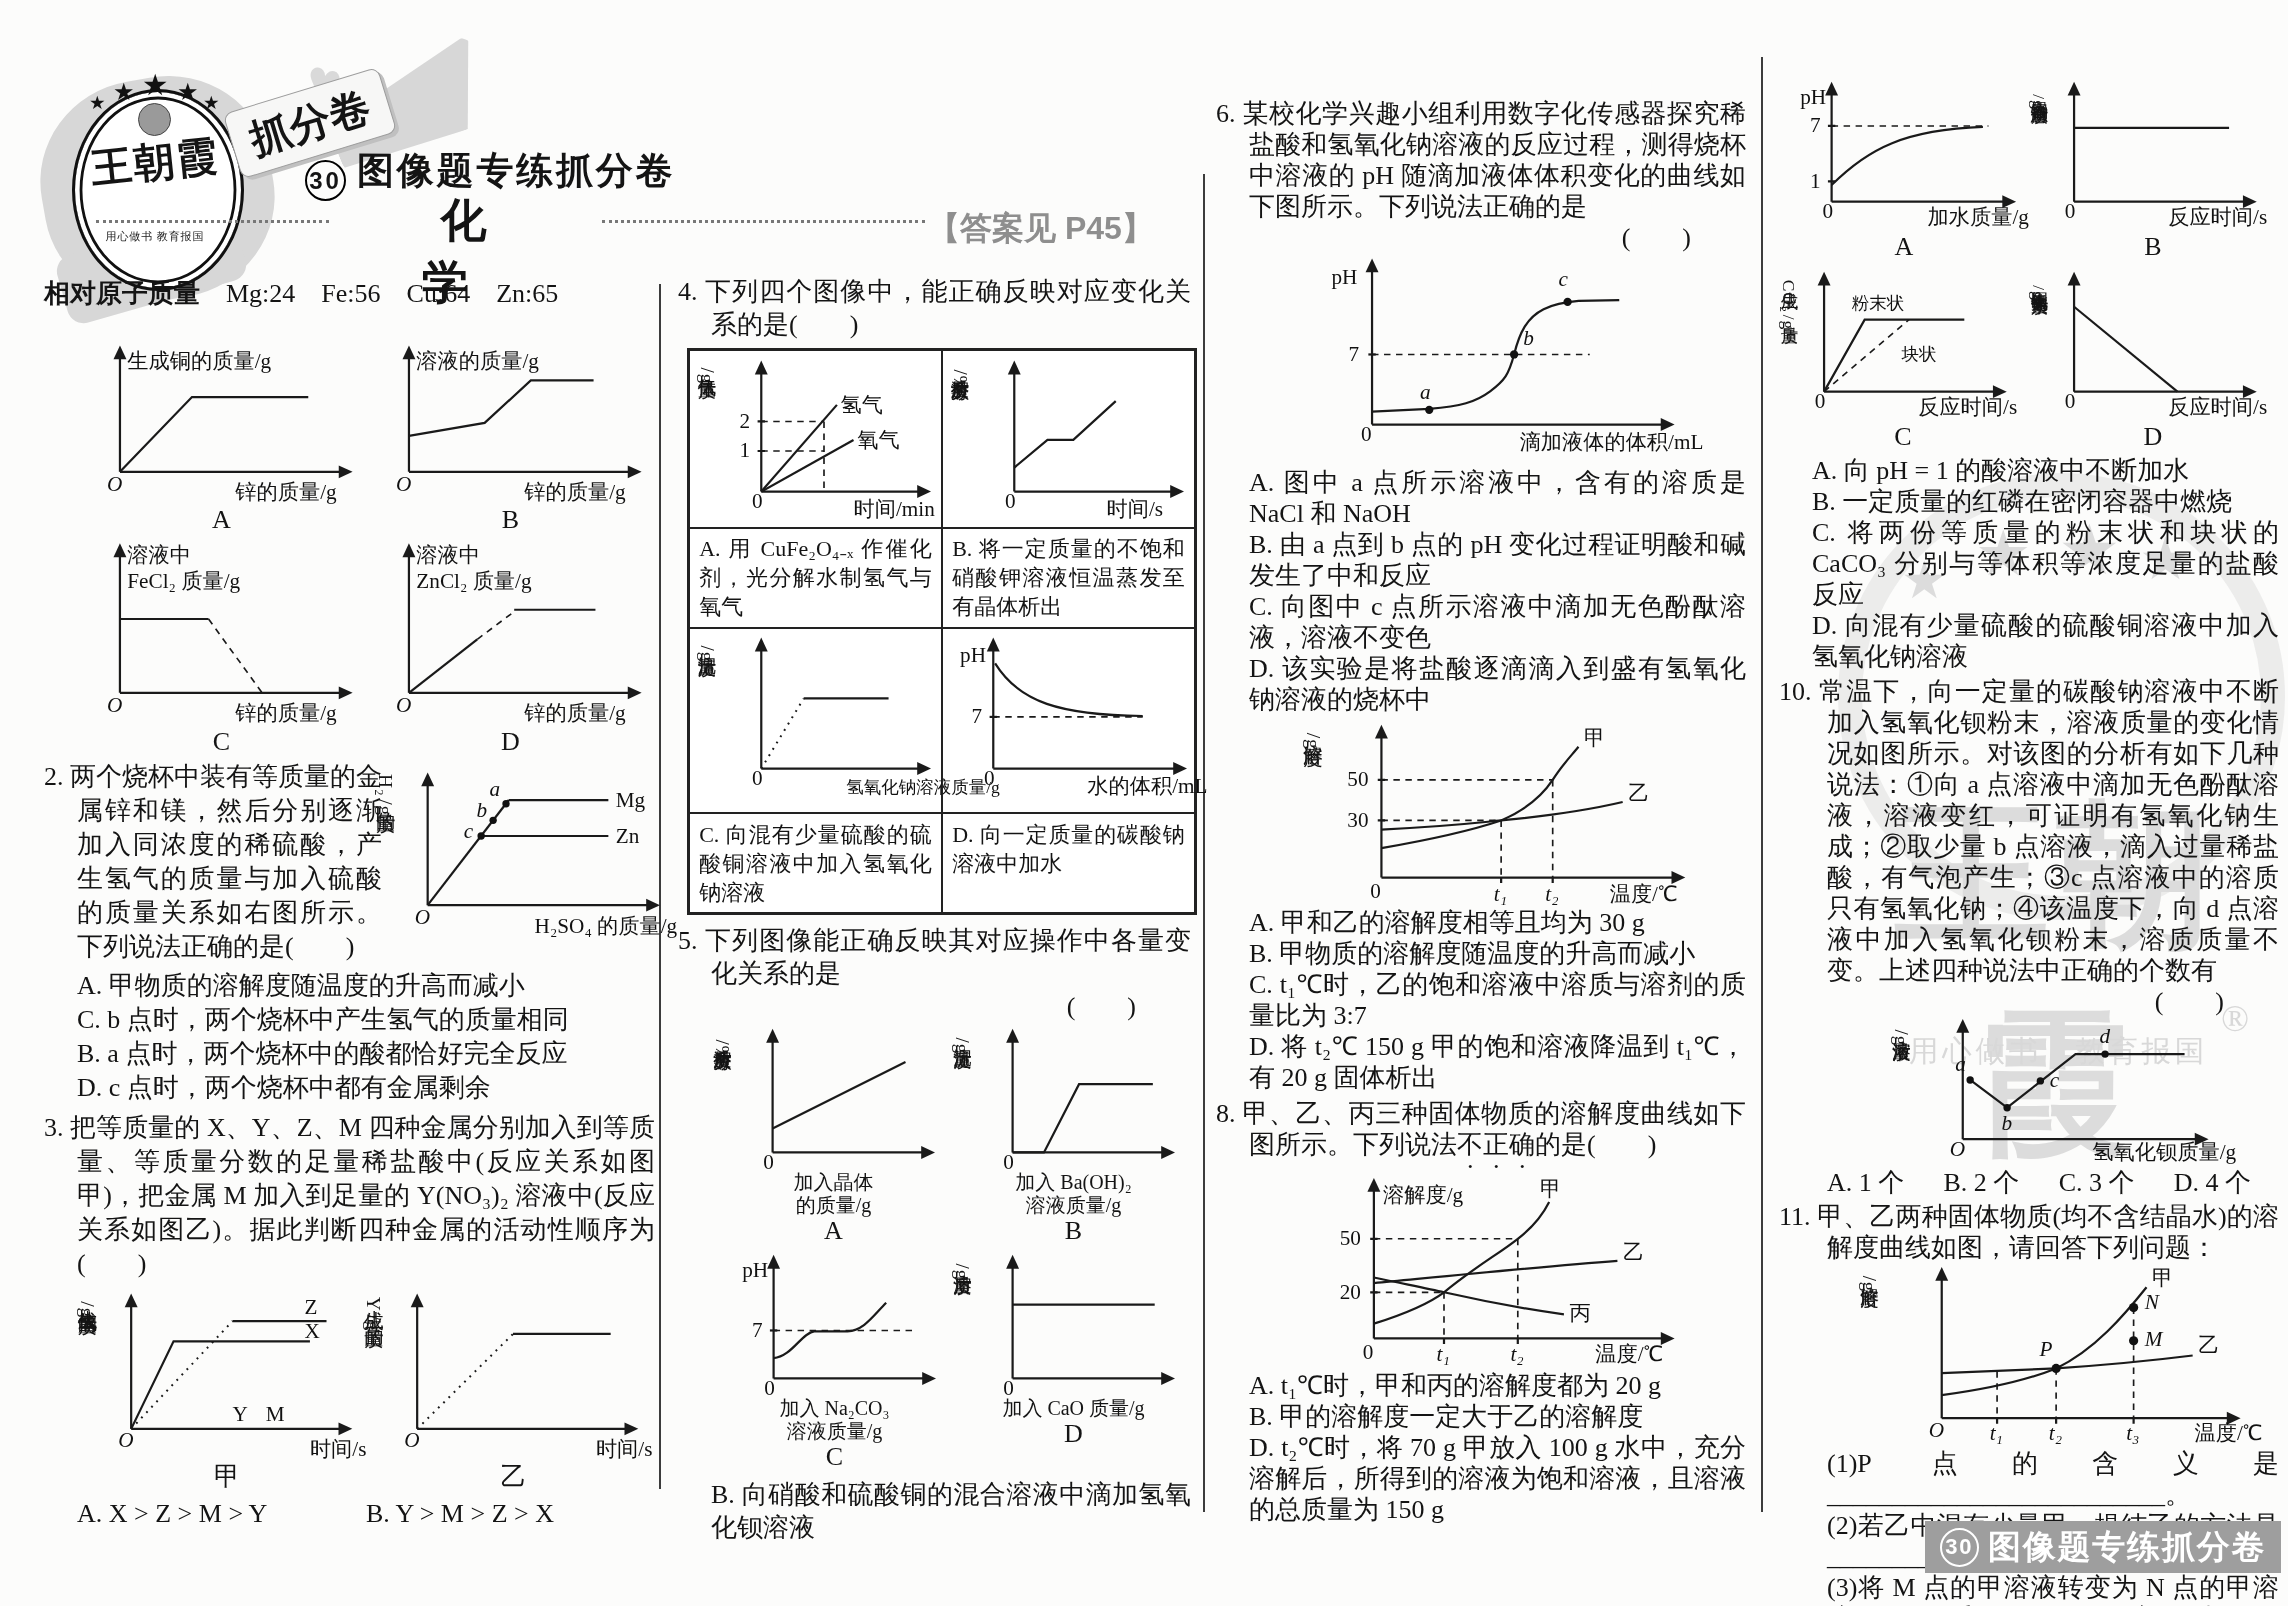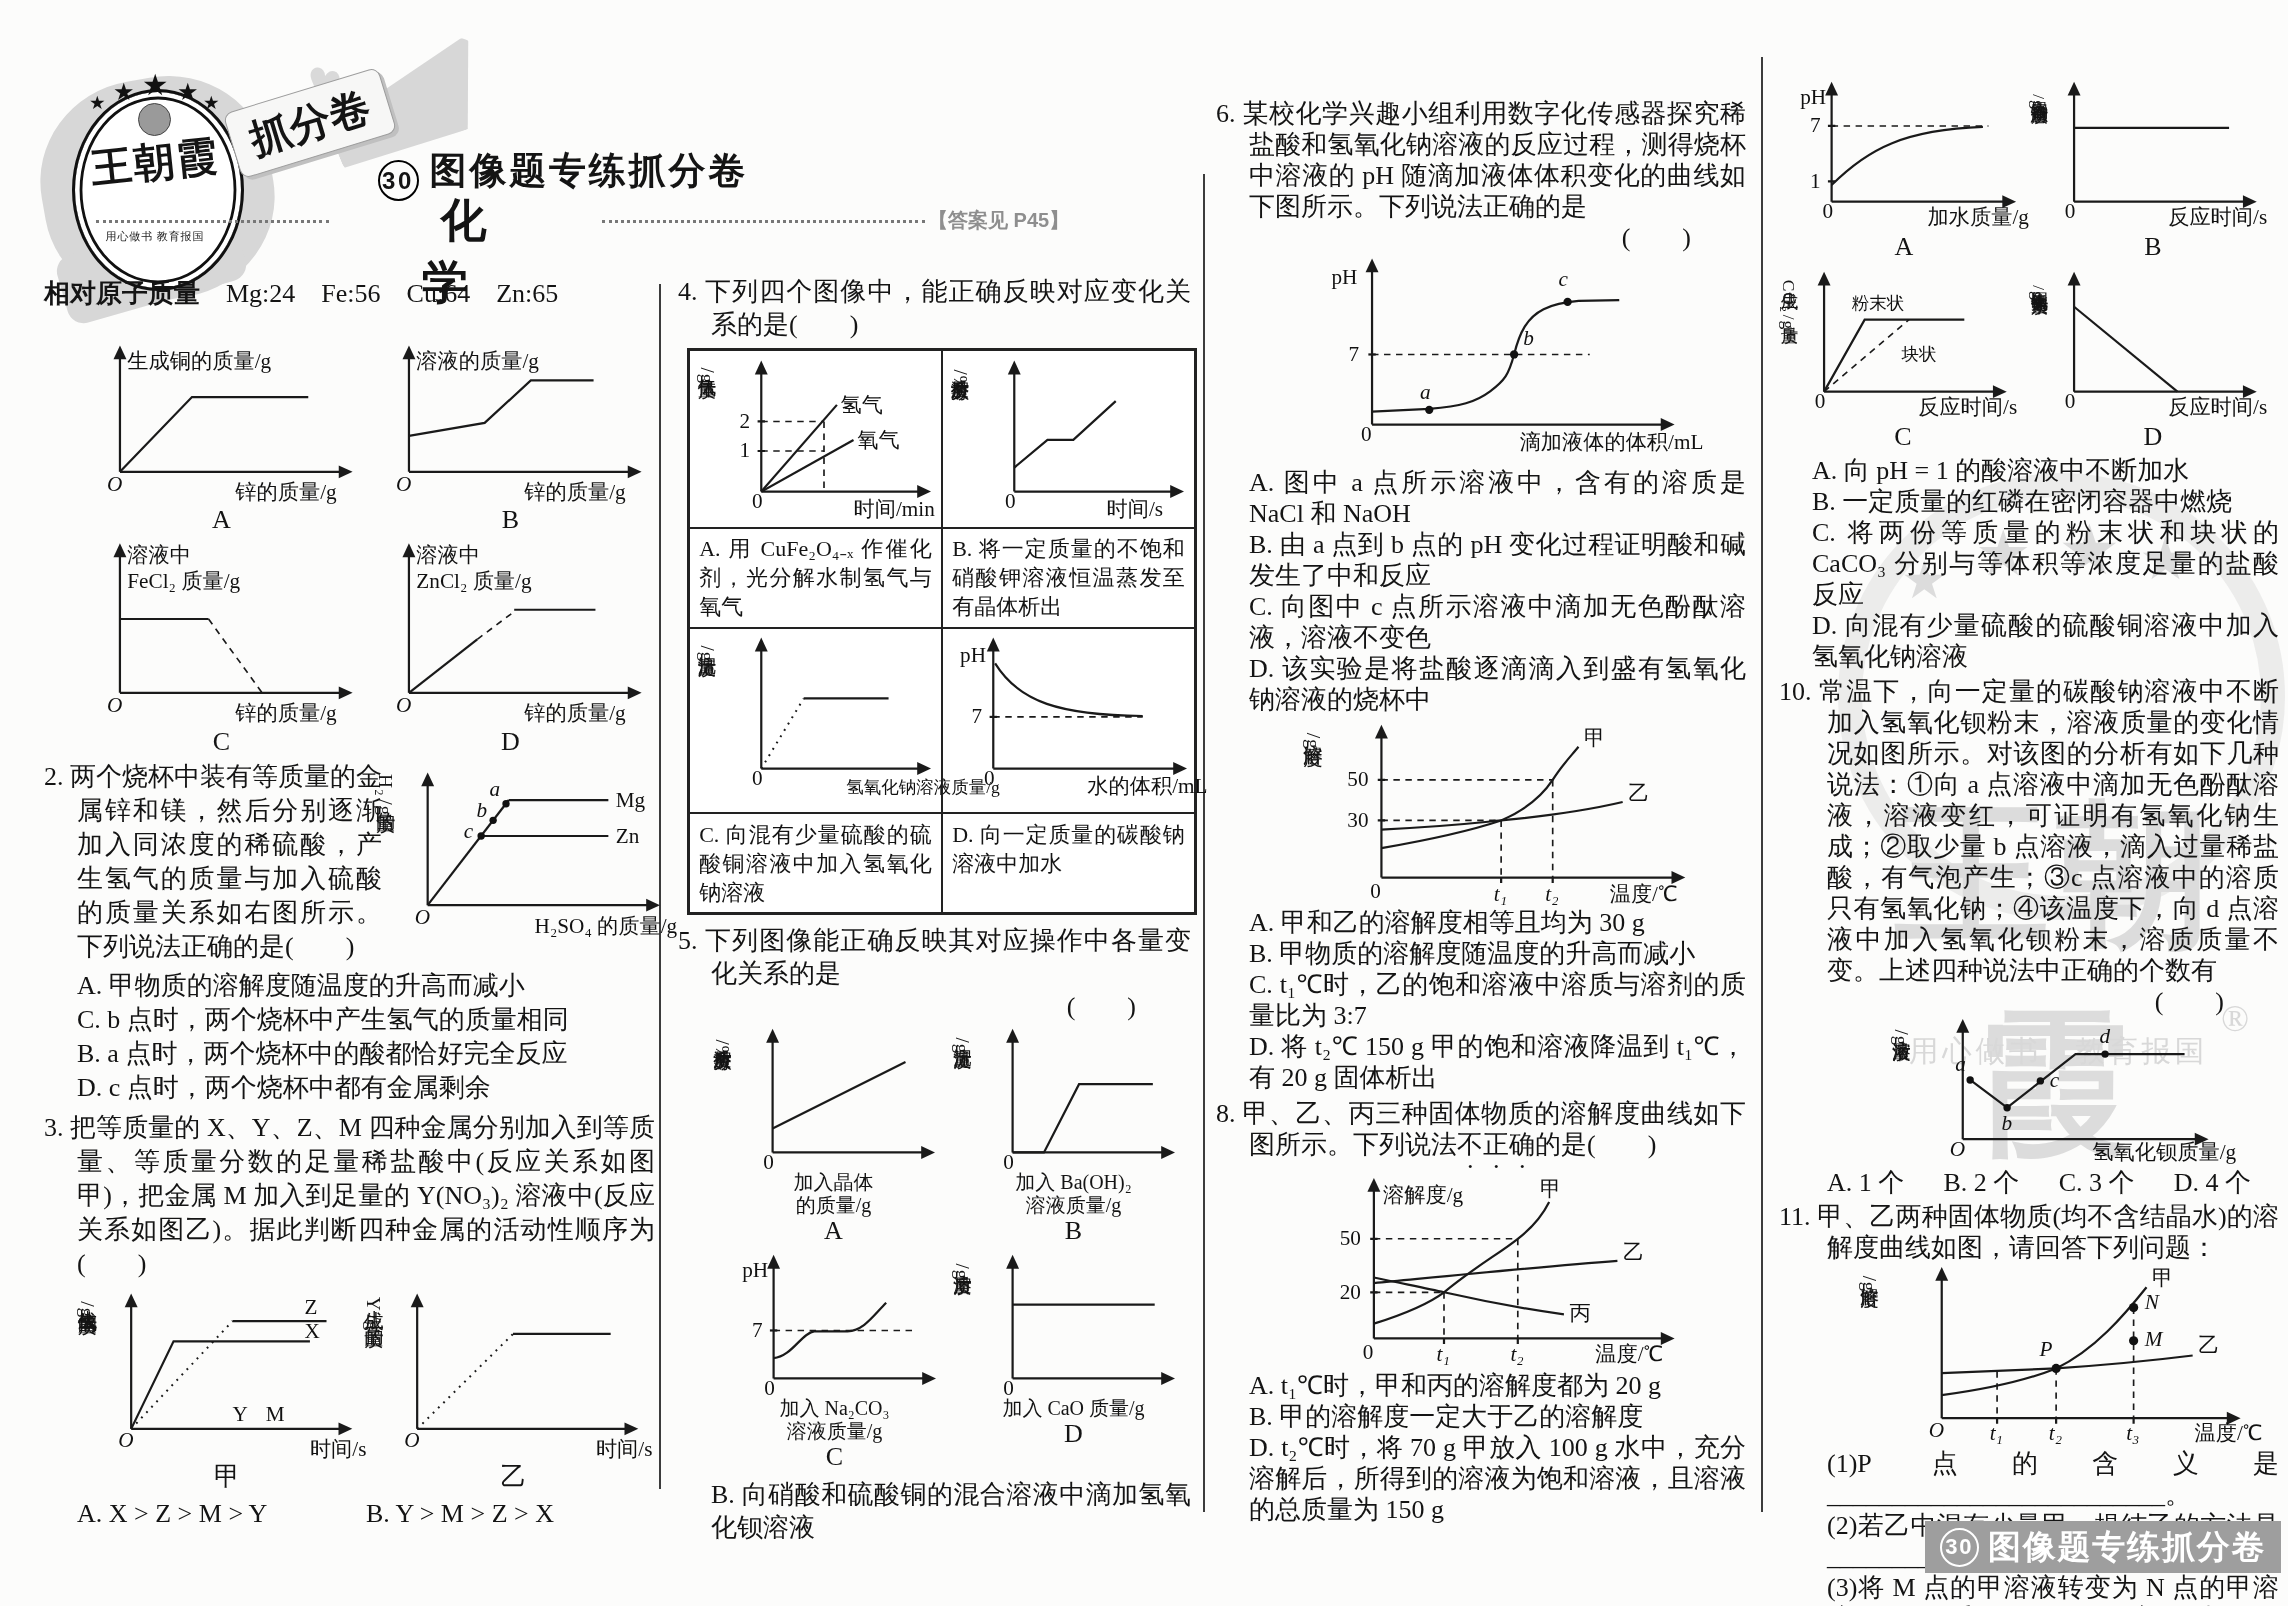--- a/index.html
+++ b/index.html
@@ -13,26 +13,26 @@
   .logo-name{position:absolute;left:79px;top:135px;width:152px;text-align:center;font-weight:900;
              font-size:41px;transform:rotate(-6deg);letter-spacing:1.8px}
   .logo-sub{position:absolute;left:85px;top:229px;width:140px;text-align:center;font-size:11px;letter-spacing:0.9px;color:#222}
   .avatar{position:absolute;left:138px;top:103px;width:31px;height:31px;border-radius:50%;background:#9a9a9a;border:1.8px solid #444}
   .badge{position:absolute;left:229px;top:89px;transform:rotate(-17deg);background:#f7f7f6;border:1.8px solid #9d9d9d;
          border-radius:9.2px;padding:5.5px 18.5px;font-family:"Liberation Sans",sans-serif;font-weight:900;font-size:41px;
          box-shadow:2.8px 3.7px 0 #c0c0c0}
   .heart{position:absolute;left:306px;top:48px;font-size:59px;color:#d9d9d9;transform:rotate(14deg)}
   .cnum{display:inline-flex;align-items:center;justify-content:center;width:37px;height:37px;border:2.8px solid #000;
         border-radius:50%;font-size:24px;font-weight:bold;margin-right:11px;vertical-align:-5.5px;font-family:"Liberation Sans",sans-serif}
-  .title{position:absolute;left:305px;top:146px;width:443px;text-align:right;font-family:"Liberation Sans",sans-serif;
+  .title{position:absolute;left:305px;top:146px;width:443px;text-align:left;font-family:"Liberation Sans",sans-serif;
          font-weight:900;font-size:37px;letter-spacing:2.8px}
   .subject{position:absolute;left:325px;top:190px;width:277px;text-align:center;font-family:"Liberation Sans",sans-serif;
            font-weight:900;font-size:46px;letter-spacing:37px;text-indent:37px}
   .dotl{position:absolute;border-top:3.7px dotted #777}
-  .ansref{position:absolute;left:928px;top:207px;font-size:20px;font-weight:bold;color:#8e8e8e;font-family:"Liberation Sans",sans-serif}
+  .ansref{position:absolute;left:928px;top:207px;font-size:32px;font-weight:bold;color:#8e8e8e;font-family:"Liberation Sans",sans-serif}
   
   .col{position:absolute;font-size:26px}
   .c1{left:44px;top:277px;width:611px;line-height:34px}
   .c2{left:678px;top:275px;width:513px;line-height:33px}
   .c3{left:1216px;top:98px;width:530px;line-height:31px}
   .c4{left:1779px;top:78px;width:500px;line-height:31px}
   .vsep{position:absolute;width:1.8px;background:#3c3c3c}
   .qb{padding-left:33px}
   .qb2{padding-left:48px}
   .para{text-indent:-33px;text-align:justify}

